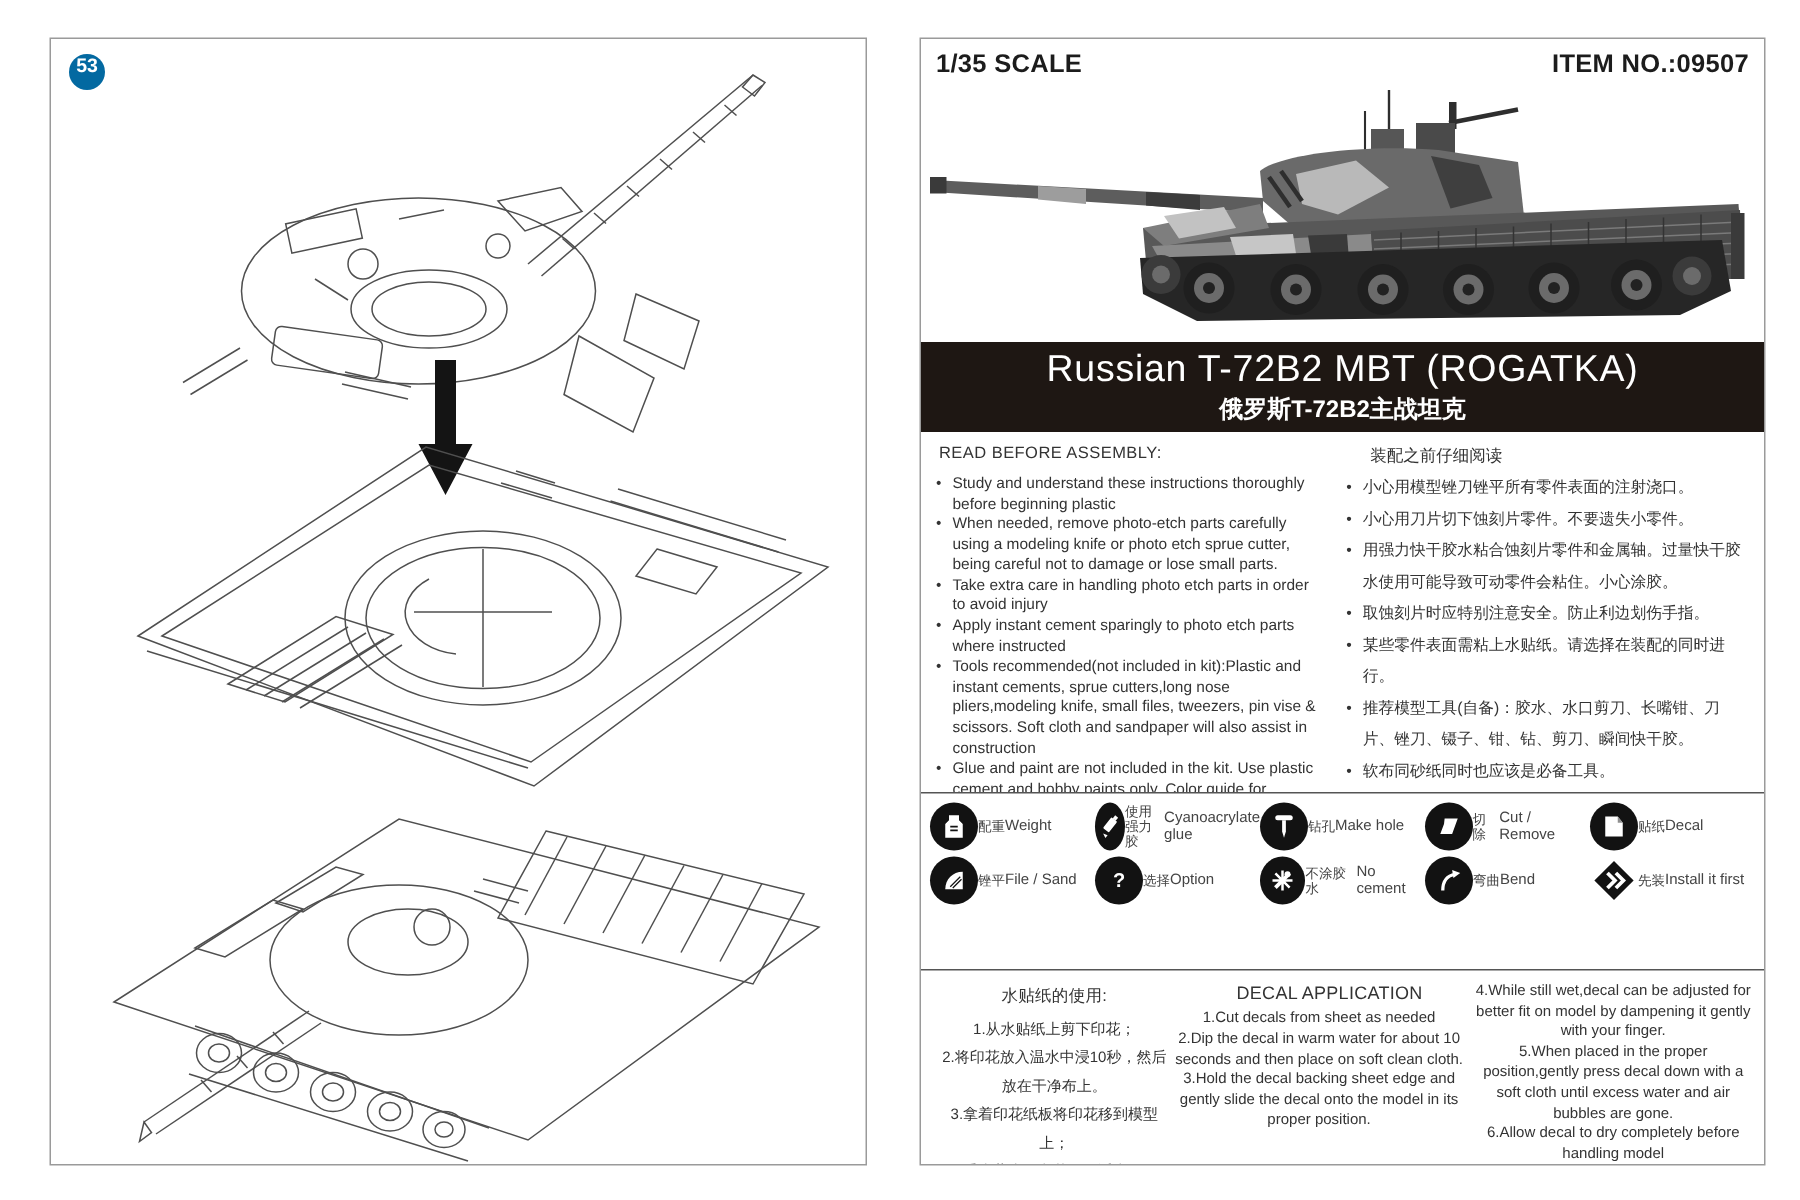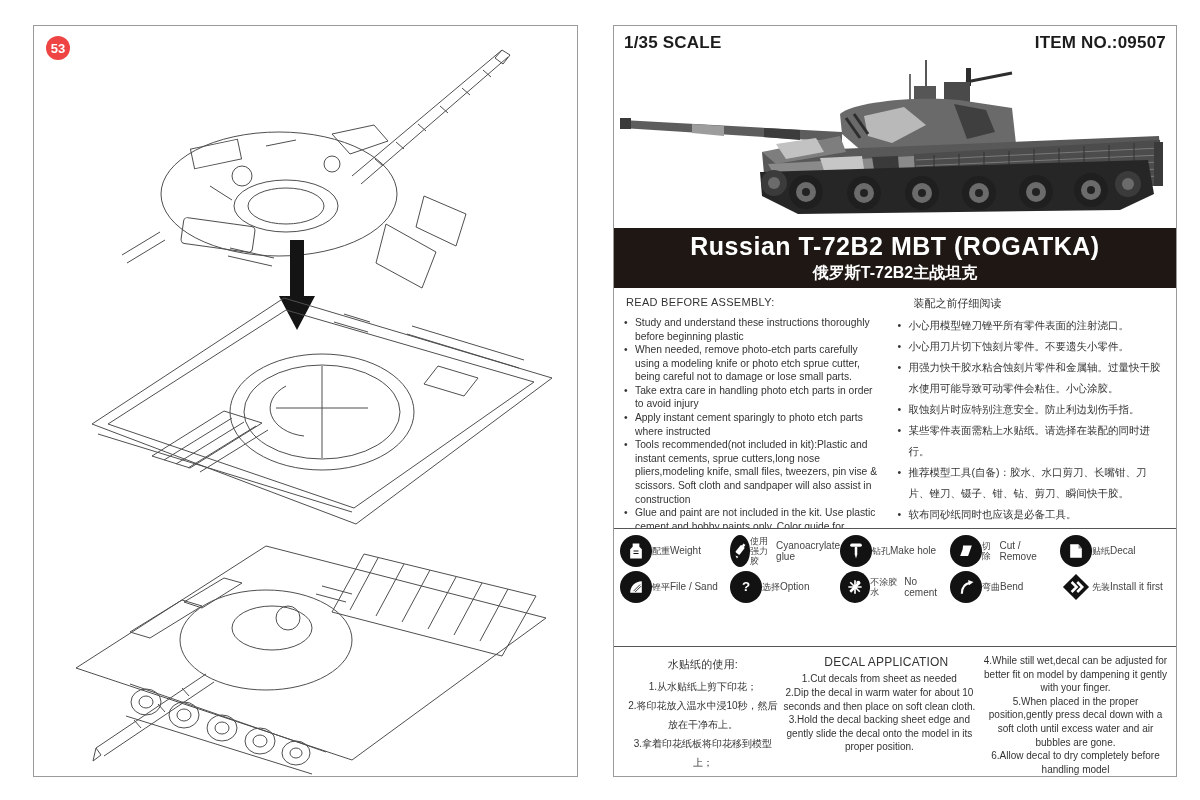--- a/index.html
+++ b/index.html
@@ -5,30 +5,30 @@
   * { margin:0; padding:0; box-sizing:border-box; }
   html,body { width:1200px; height:800px; background:#ffffff; font-family:"Liberation Sans", sans-serif; color:#1c1c1c; overflow:hidden; }
   .page { position:absolute; top:25px; background:#fff; border:1px solid #9a9a9a; }
   #left-page  { left:33px;  width:545px; height:752px; }
   #right-page { left:613px; width:564px; height:752px; display:flex; flex-direction:column; }
   .footer-text { position:absolute; top:804px; font-weight:bold; font-size:12px; color:#222; }
 
   
   #left-page svg.diagram { position:absolute; left:0; top:0; }
   .step-badge { position:absolute; top:10px; left:12px; width:24px; height:24px; border-radius:50%;
-    background:#ef4444; color:#fff; font-weight:bold; font-size:13px; display:flex; align-items:center; justify-content:center; }
+    background:#0369a1; color:#fff; font-weight:bold; font-size:13px; display:flex; align-items:flex-start; justify-content:center; }
 
   
   .rp-header { display:flex; justify-content:space-between; padding:7px 10px 2px 10px; height:30px; }
   .rp-header span { font-weight:bold; font-size:17px; letter-spacing:.2px; font-stretch:condensed; }
 
   .rp-art { height:172px; position:relative; }
 
   .rp-title { background:#1e1713; color:#fff; text-align:center; padding:5px 4px 6px 4px; height:60px; }
-  .rp-title .t-en { font-size:25px; font-weight:bold; letter-spacing:.5px; line-height:1.1; }
+  .rp-title .t-en { font-size:25px; font-weight:normal; letter-spacing:.5px; line-height:1.1; }
   .rp-title .t-zh { font-size:16px; font-weight:bold; margin-top:2px; }
 
   .rp-read { display:flex; height:240px; overflow:hidden; padding:6px 10px 0 10px; }
   .col-en { width:49%; padding-right:6px; }
   .col-zh { width:51%; padding-left:8px; }
   .col-en h3 { font-size:11px; font-weight:normal; letter-spacing:.3px; margin:2px 0 8px 2px; color:#333; }
   .col-zh h3 { font-size:11px; font-weight:normal; margin:2px 0 4px 16px; color:#333; }
   .bullets div { position:relative; padding-left:11px; font-size:10.3px; line-height:1.32; color:#333; }
   .bullets div::before { content:"•"; position:absolute; left:0; top:0; }
   .bullets-zh div { font-size:10.5px; line-height:2.0; }

